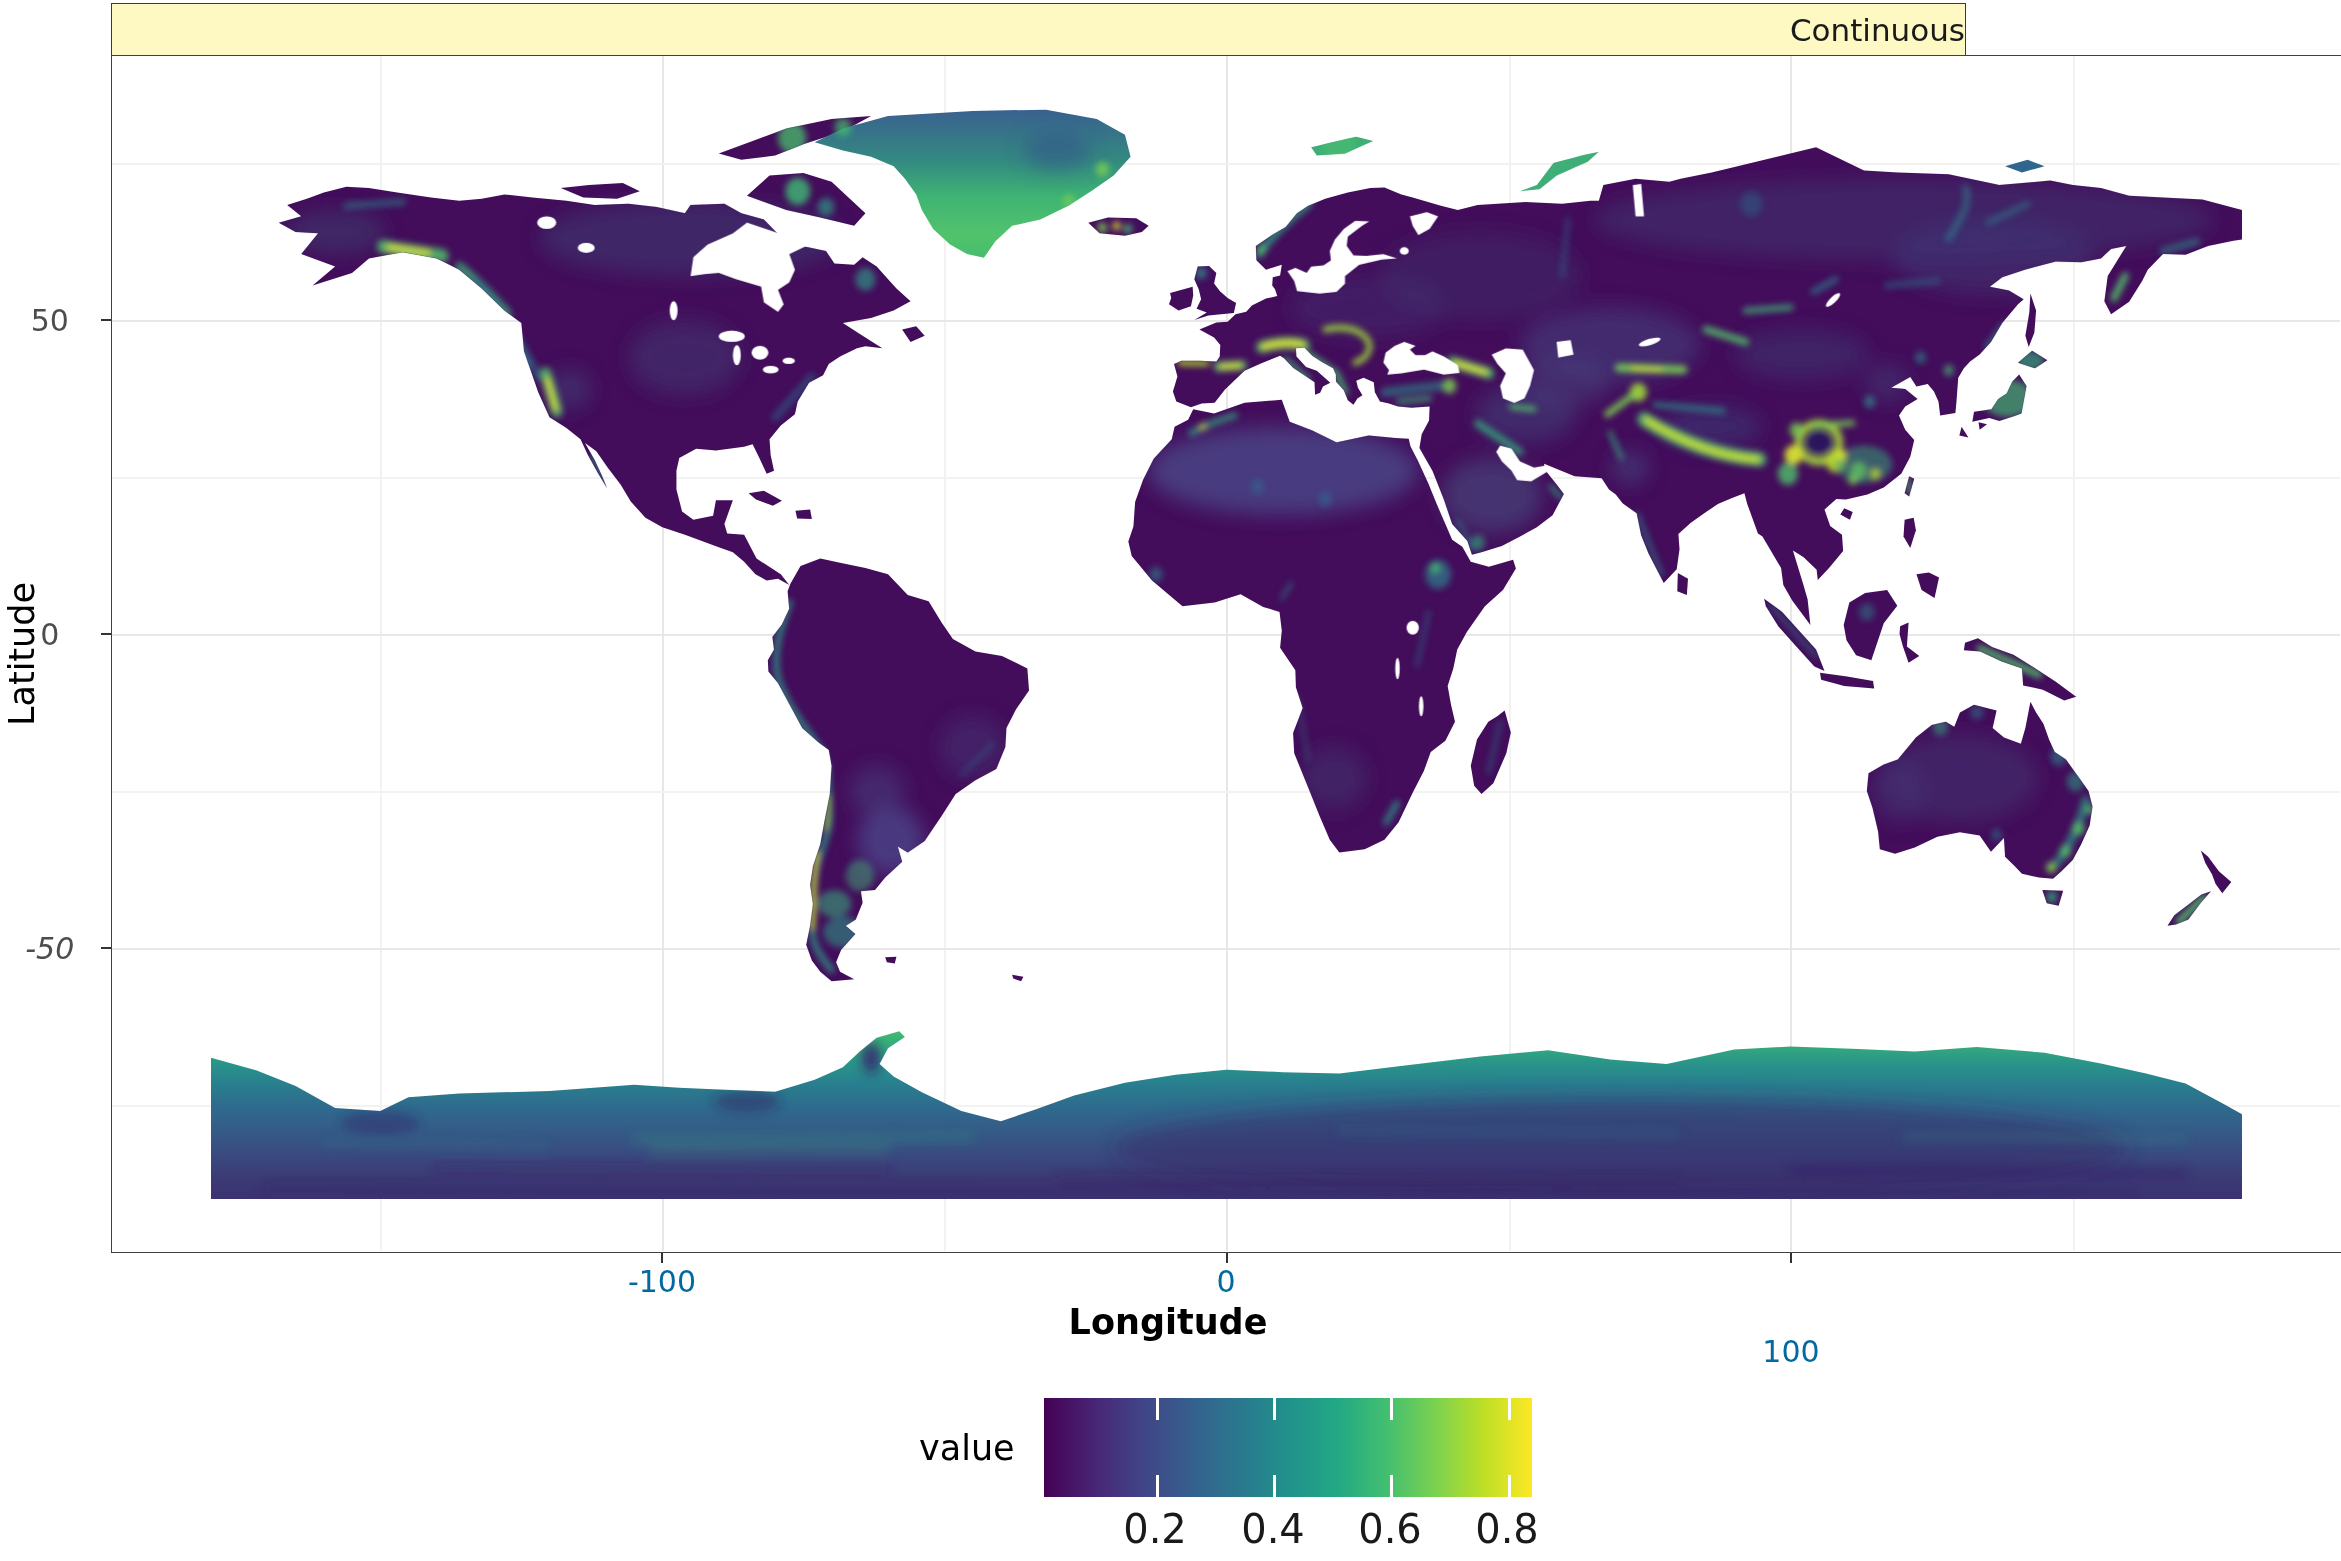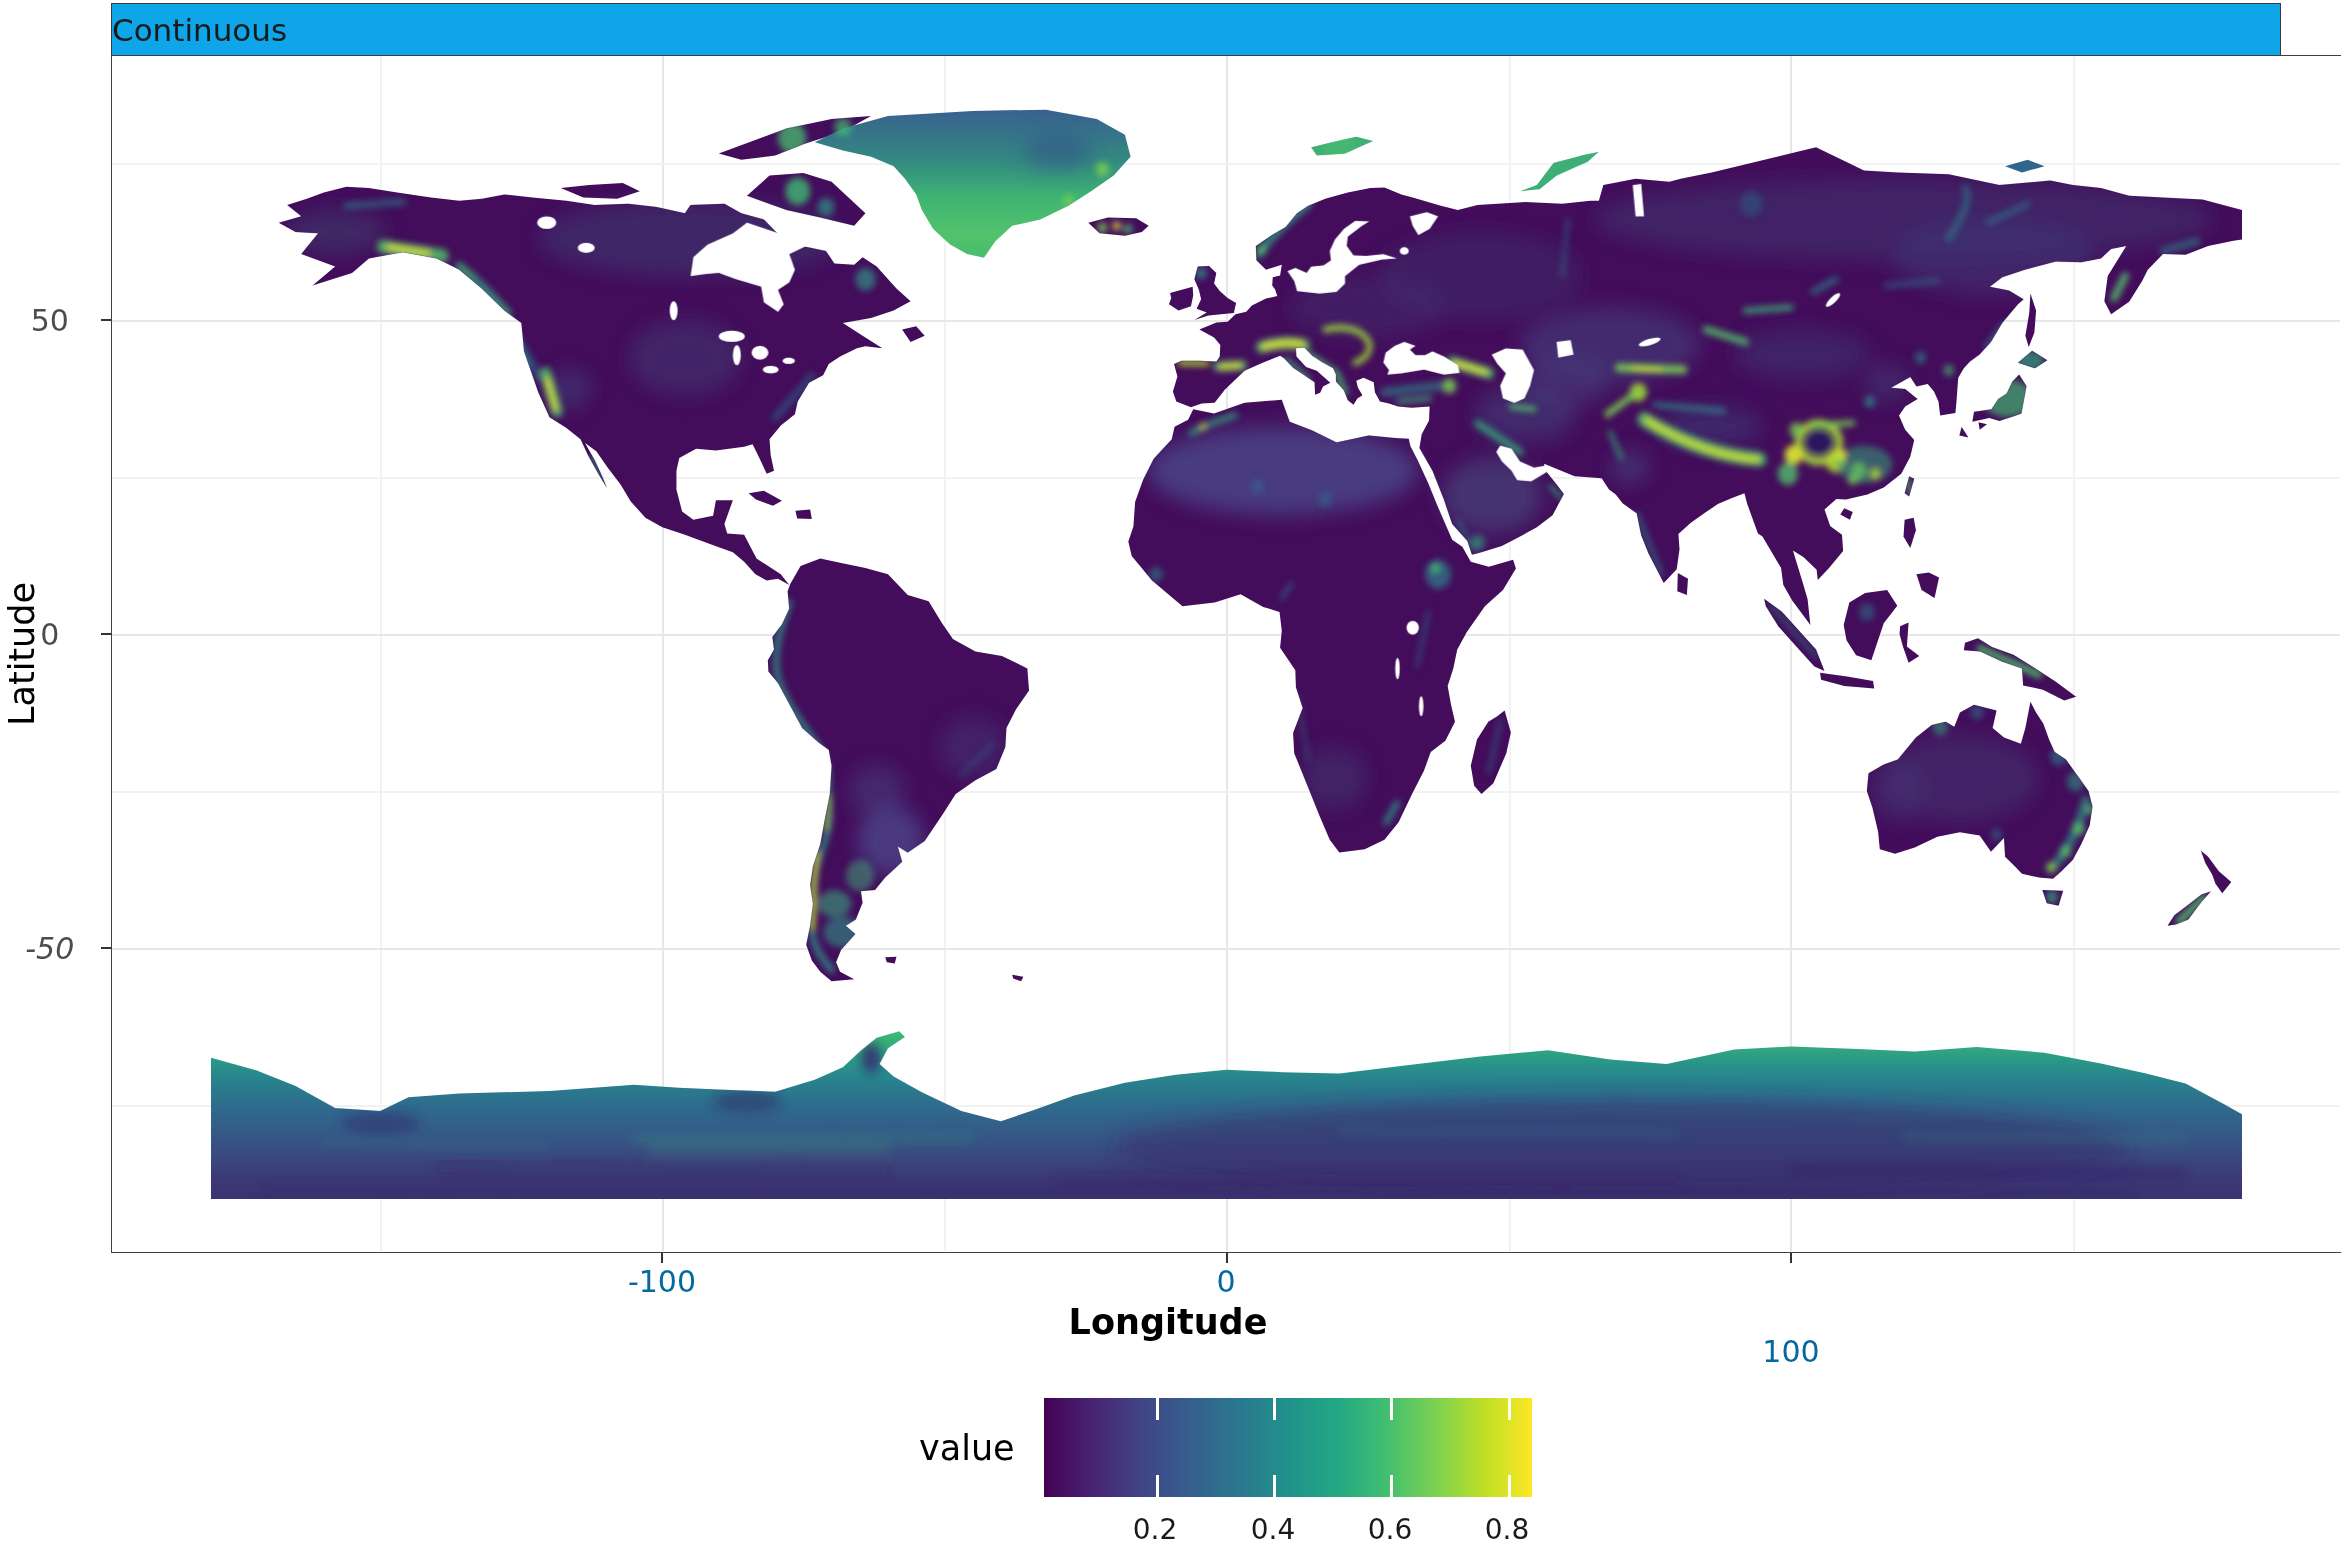--- a/index.html
+++ b/index.html
@@ -1,38 +1,38 @@
 <!DOCTYPE html>
 <html style="font-size:13.2px"><head>
 <meta charset="utf-8">
 <style>
   html,body{margin:0;padding:0;background:#ffffff;}
   .figure{position:relative;width:2342px;height:1561px;background:#ffffff;overflow:hidden;
           font-family:"DejaVu Sans","Liberation Sans",sans-serif;}
-  .strip{position:absolute;left:111px;top:2.5px;width:2170px;height:54px;box-sizing:border-box;
-         background:#0ea5e9;border:1.7px solid #3a3a3a;display:flex;align-items:center;justify-content:flex-start;
+  .strip{position:absolute;left:111px;top:2.5px;width:1855px;height:54px;box-sizing:border-box;
+         background:#fef9c3;border:1.7px solid #3a3a3a;display:flex;align-items:center;justify-content:flex-end;
          font-size:31px;color:#1a1a1a;}
   .panel{position:absolute;left:111px;top:55px;width:2231px;height:1198px;box-sizing:border-box;
          background:#ffffff;border:1.7px solid #404040;}
   .gl{position:absolute;background:#e7e7e7;}
   .gl.minor{background:#f2f2f2;}
   .gl.v{top:0;width:1.7px;height:1195px;}
   .gl.h{left:0;height:1.7px;width:2228px;}
   .map-svg{position:absolute;left:99px;top:53px;width:2031px;height:1090px;}
   .tickmark{position:absolute;background:#333333;}
   .xlab{position:absolute;transform:translate(-50%,-50%);font-size:30px;color:#0369a1;white-space:nowrap;}
   .ylab{position:absolute;width:83px;left:8.3px;text-align:center;transform:translateY(-50%);
         font-size:30px;color:#4d4d4d;white-space:nowrap;}
   .axis-title{position:absolute;font-size:35px;color:#000000;white-space:nowrap;}
   .legend-bar{position:absolute;left:1044px;top:1398px;width:488px;height:99px;
     background:linear-gradient(90deg,#440154 0%,#482475 10%,#414487 20%,#355f8d 30%,#2a788e 40%,
                #21918c 50%,#22a884 60%,#42be71 70%,#7ad151 80%,#bddf26 90%,#fde725 100%);}
   .lt{position:absolute;width:2.5px;height:22px;background:#ffffff;}
   .lt.top{top:0;} .lt.bot{bottom:0;}
-  .legend-label{position:absolute;transform:translate(-50%,-50%);font-size:28px;color:#1a1a1a;white-space:nowrap;}
+  .legend-label{position:absolute;transform:translate(-50%,-50%);font-size:40px;color:#1a1a1a;white-space:nowrap;}
   .legend-title{position:absolute;left:919px;top:1448px;transform:translateY(-50%);font-size:35px;color:#000;}
 </style>
 </head>
 <body>
 
 <div class="figure">
 
   <div class="strip">
     <span>Continuous</span>
   </div>

